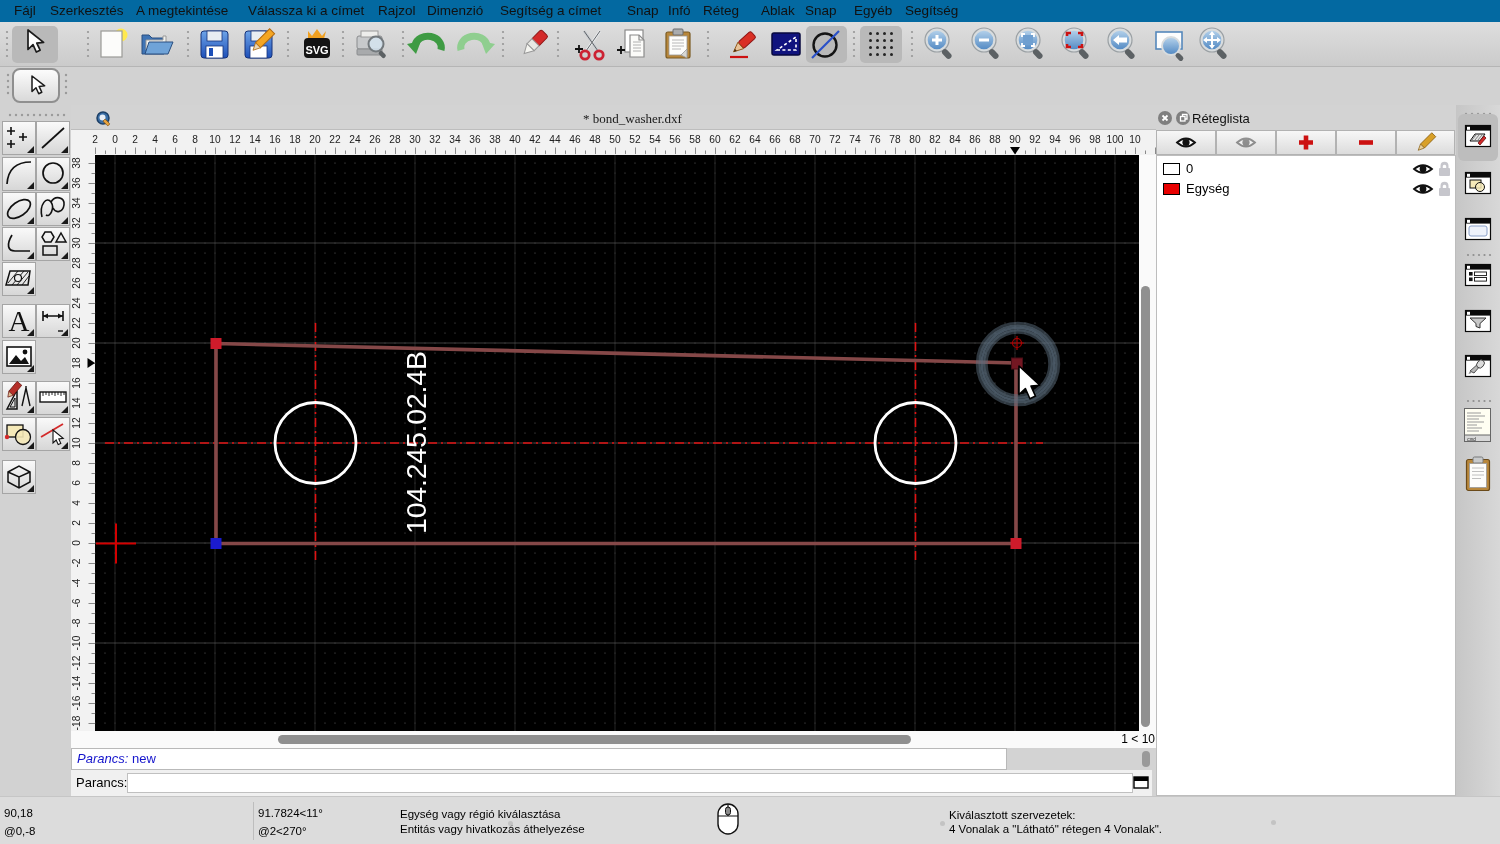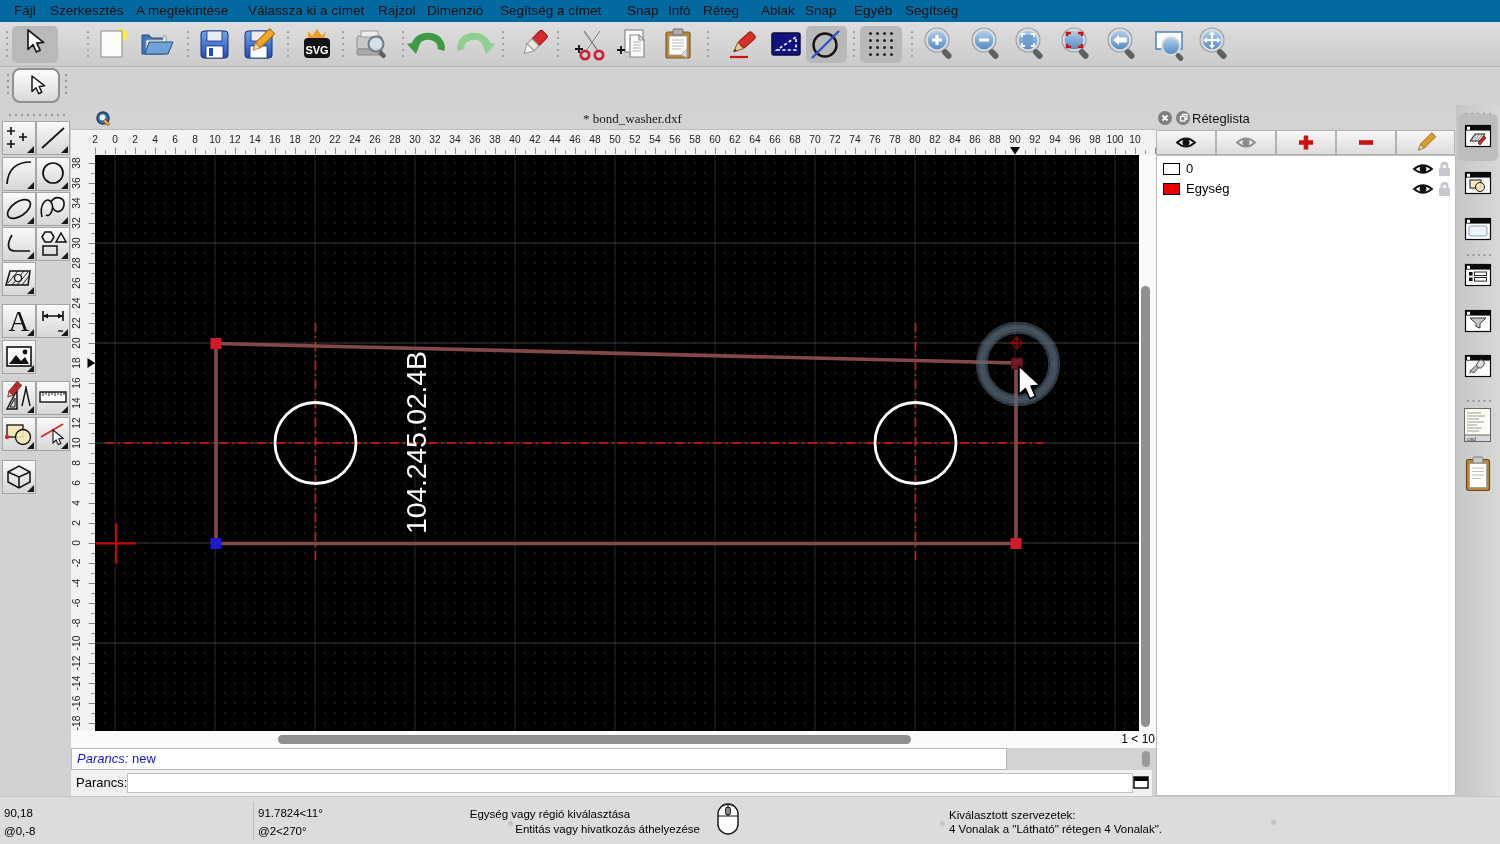--- a/index.html
+++ b/index.html
@@ -732,22 +732,22 @@
         </g>
 </g>
 </svg></div>
 
 <div class="abs" id="statusbar">
   <div style="left:4px;top:10px">90,18</div>
   <div style="left:4px;top:28px">@0,-8</div>
   <div style="left:253px;top:5px;width:1px;height:38px;background:#bdbdbd"></div>
   <div style="left:258px;top:10px">91.7824&lt;11°</div>
   <div style="left:258px;top:28px">@2&lt;270°</div>
-  <div style="left:400px;top:11px;width:300px;text-align:center">Egység vagy régió kiválasztása</div>
-  <div style="left:400px;top:26px;width:300px;text-align:right">Entitás vagy hivatkozás áthelyezése</div>
+  <div style="left:400px;top:11px;width:300px;text-align:left">Egység vagy régió kiválasztása</div>
+  <div style="left:400px;top:26px;width:300px;text-align:left">Entitás vagy hivatkozás áthelyezése</div>
   <div style="left:508px;top:24px;width:5px;height:5px;border-radius:3px;background:#c3c3c3"></div>
     <div style="left:940px;top:24px;width:5px;height:5px;border-radius:3px;background:#c3c3c3"></div>
   <svg style="position:absolute;left:716px;top:6px" width="24" height="34">
     <rect x="2" y="1" width="20" height="30" rx="10" fill="#fff" stroke="#111" stroke-width="1.4"></rect>
     <path d="M12 1 V13 M2 13 H22" stroke="#111" stroke-width="1.2"></path>
     <rect x="9.5" y="4" width="5" height="8" rx="2.5" fill="#8a8a8a" stroke="#111" stroke-width="1"></rect>
   </svg>
   <div style="left:949px;top:12px">Kiválasztott szervezetek:</div>
   <div style="left:949px;top:26px">4 Vonalak a "Látható" rétegen 4 Vonalak".</div>
   <div style="left:1271px;top:23px;width:5px;height:5px;border-radius:3px;background:#c3c3c3"></div>

